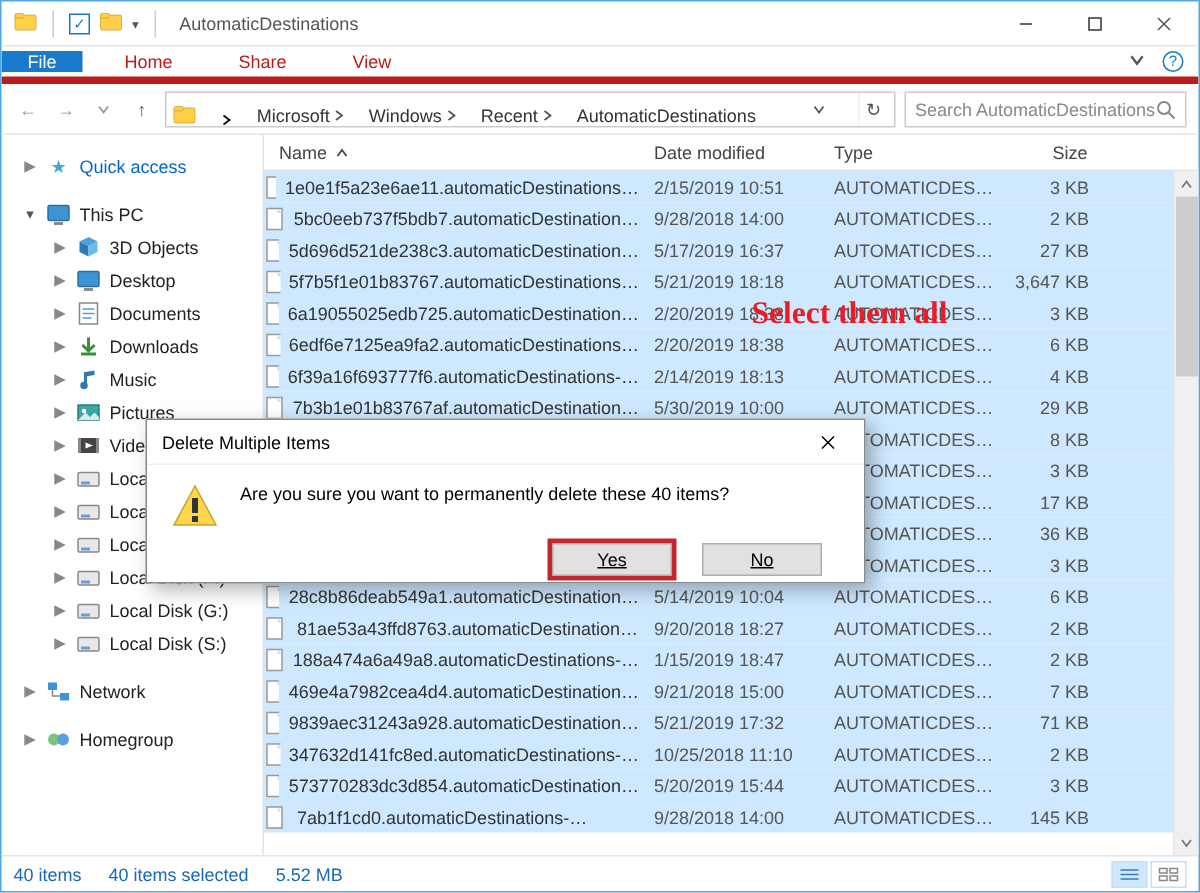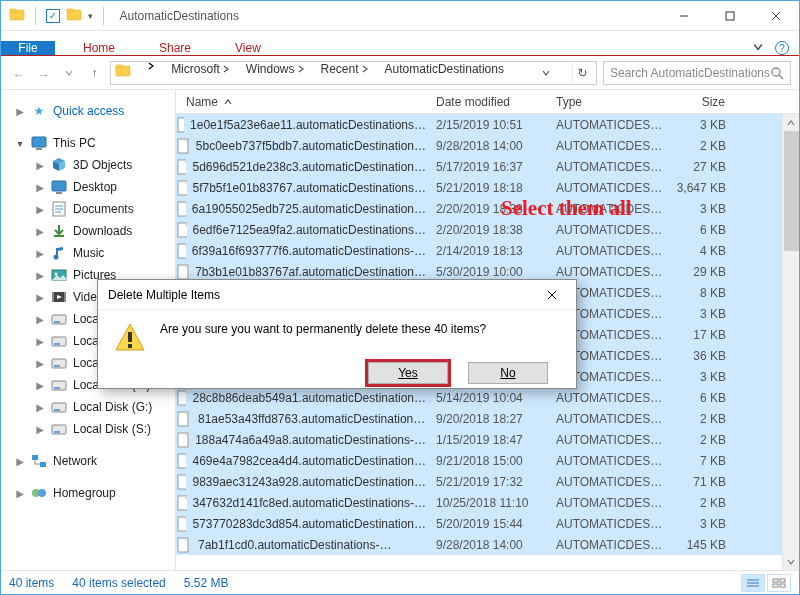--- a/index.html
+++ b/index.html
@@ -8,31 +8,31 @@
 
 .title-bar { height: 30px; display: flex; align-items: center; border-bottom: 1px solid #e5e5e5; }
 .qat { display: flex; align-items: center; gap: 6px; padding-left: 8px; }
 .qat .sep { width: 1px; height: 18px; background: #ccc; margin: 0 4px; }
 .title-text { margin-left: 12px; color: #555; font-size: 12px; }
 .win-controls { margin-left: auto; display: flex; }
 .win-controls div { width: 46px; height: 30px; display: flex; align-items: center; justify-content: center; color: #555; }
 .win-controls svg { width: 10px; height: 10px; }
 
 
-.tabs { height: 25px; display: flex; align-items: flex-end; border-bottom: 1px solid #b91c1c; position: relative; }
+.tabs { height: 25px; display: flex; align-items: center; border-bottom: 5px solid #b91c1c; position: relative; }
 .tab-file { background: #1979ca; color: #fff; width: 54px; display: flex; align-items: center; justify-content: center; font-size: 12px; }
 .tab { padding: 0 16px; display: flex; align-items: center; font-size: 12px; color: #b91c1c; margin-left: 12px; }
 .ribbon-right { margin-left: auto; display: flex; align-items: center; gap: 12px; padding-right: 10px; color: #555; }
 .expand-caret { width: 10px; height: 10px; }
 
 
 .addr-row { height: 34px; display: flex; align-items: center; gap: 6px; padding: 0 8px; border-bottom: 1px solid #e5e5e5; }
 .nav-arrow { width: 24px; height: 24px; display: flex; align-items: center; justify-content: center; color: #999; }
 .nav-arrow.enabled { color: #555; }
-.addr-box { flex: 1; height: 24px; border: 1px solid #ccc; display: flex; align-items: flex-start; padding: 0 4px; gap: 16px; }
+.addr-box { flex: 1; height: 24px; border: 1px solid #ccc; display: flex; align-items: flex-end; padding: 0 4px; gap: 16px; }
 .crumb { display: flex; align-items: center; gap: 2px; color: #333; font-size: 12px; }
 .crumb .chev { width: 8px; height: 8px; color: #555; }
 .addr-box .spacer { flex: 1; }
 .addr-drop, .refresh-btn { width: 20px; height: 22px; display: flex; align-items: center; justify-content: center; color: #555; }
 .refresh-btn { border-left: 1px solid #eee; }
 .search-box { width: 210px; height: 24px; border: 1px solid #ccc; display: flex; align-items: center; padding: 0 6px; color: #888; font-size: 12px; }
 .search-box .mag { margin-left: auto; width: 14px; height: 14px; }
 
 
 .main { display: flex; height: calc(595px - 30px - 25px - 34px - 24px - 2px); }

